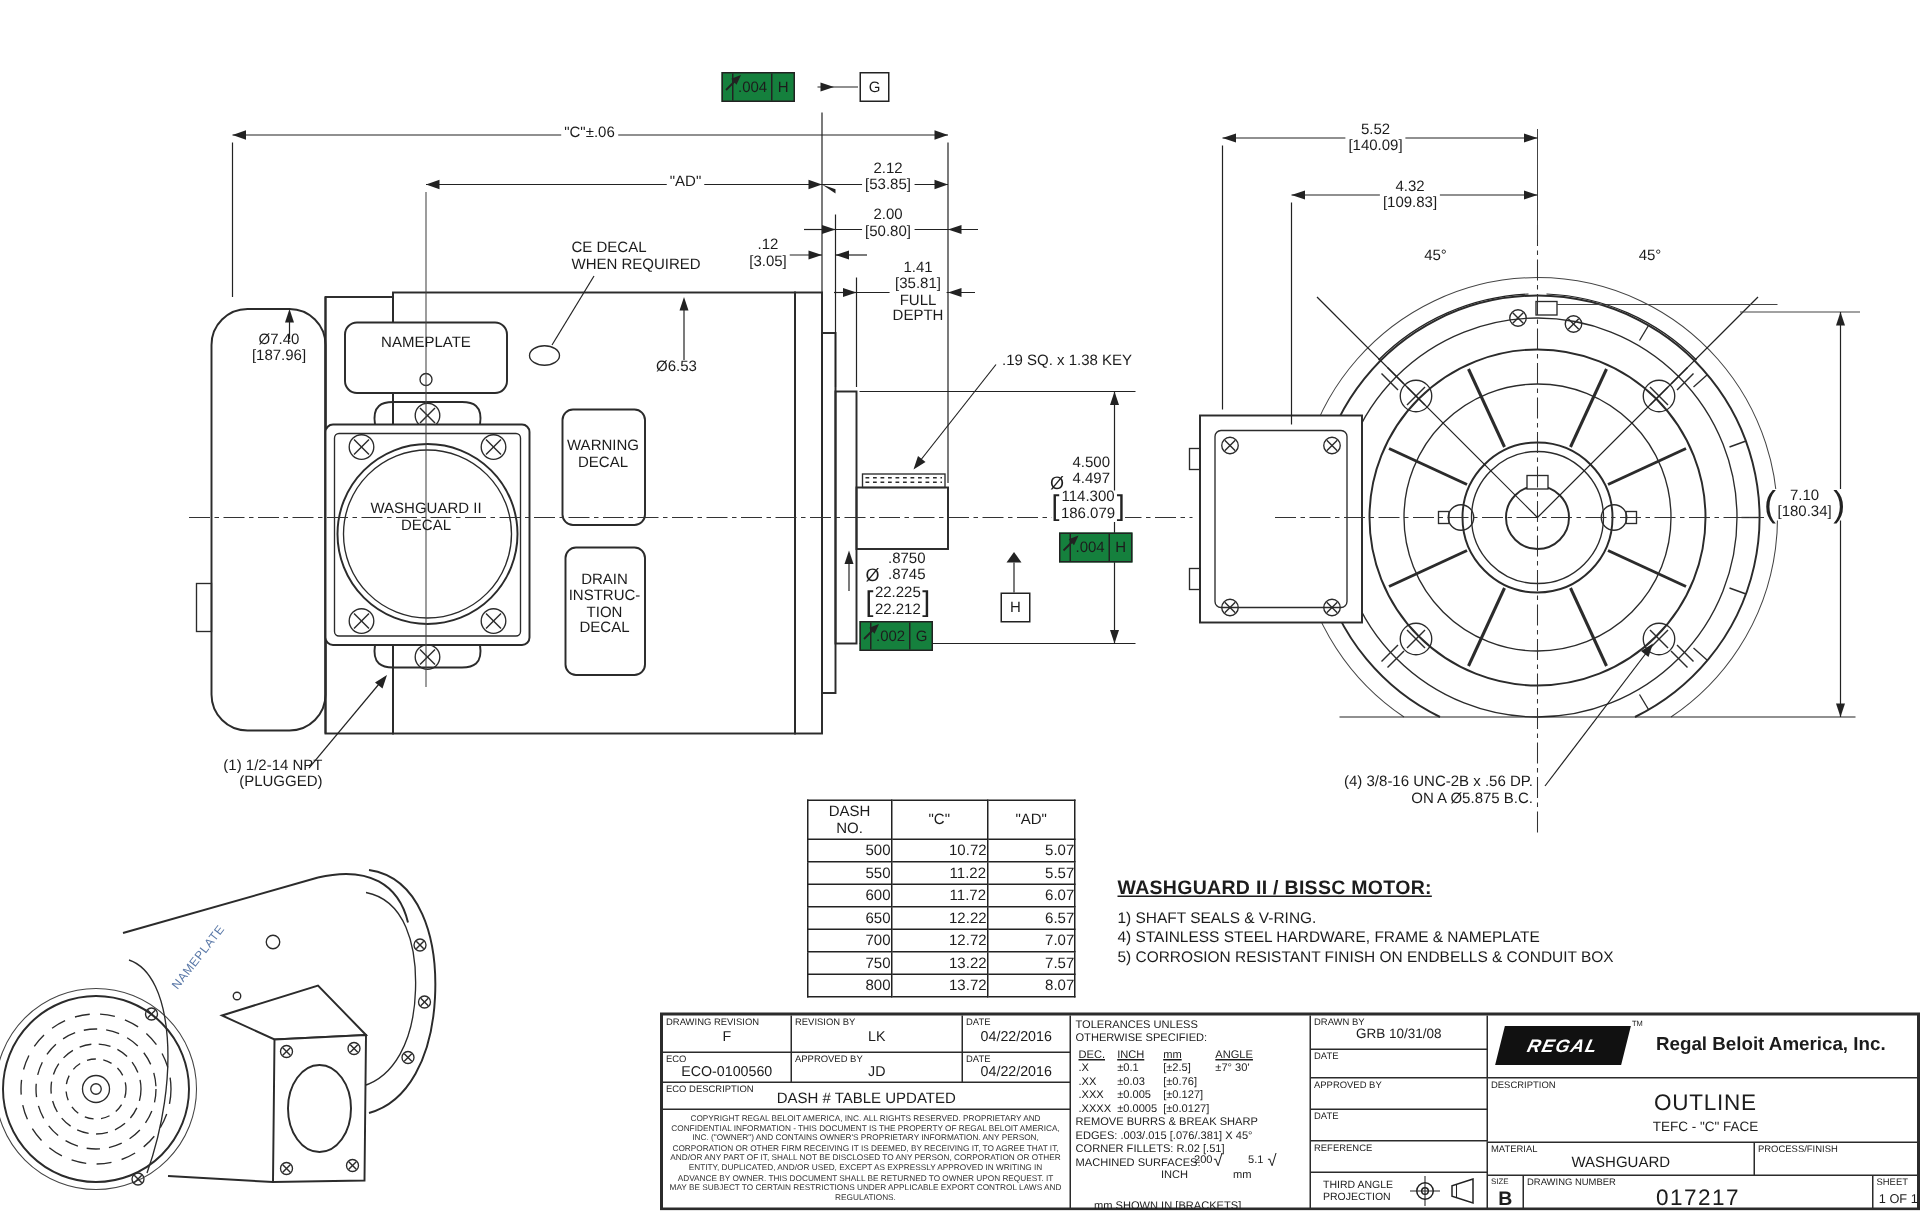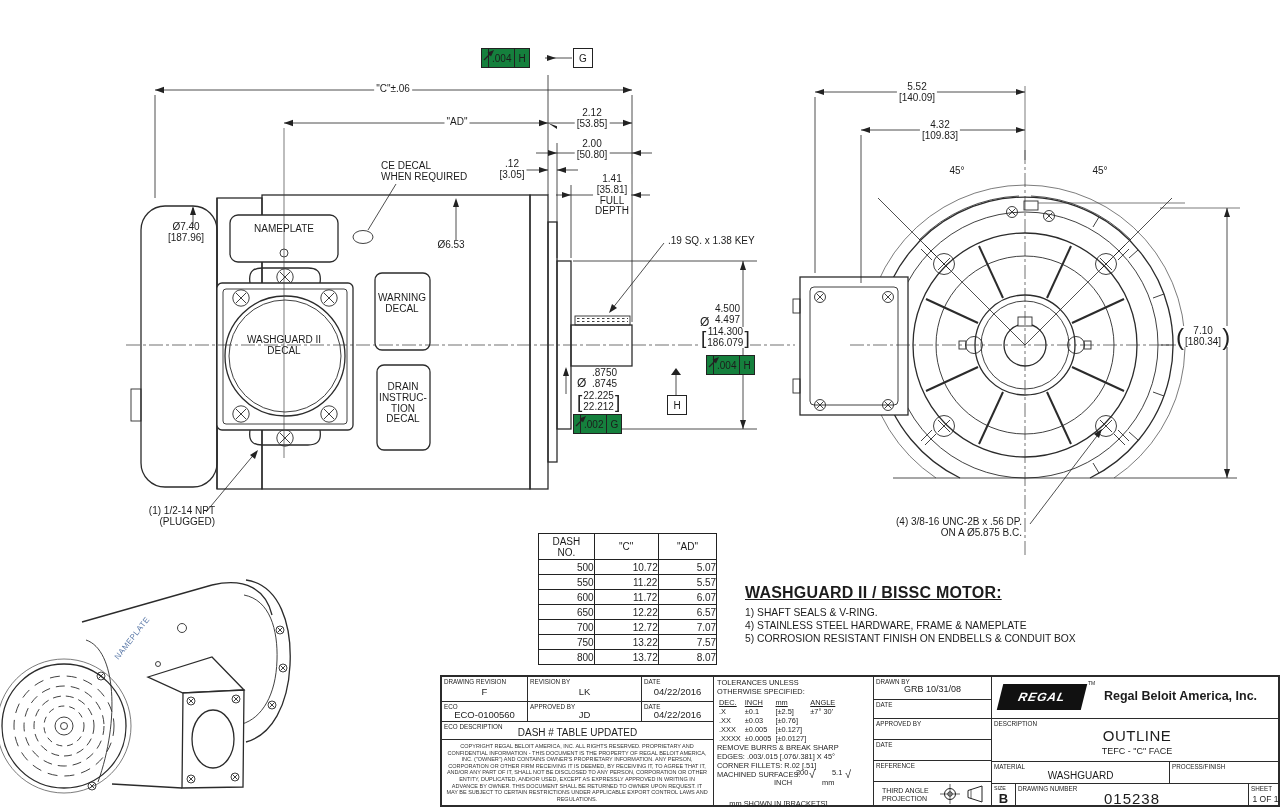--- a/index.html
+++ b/index.html
@@ -30,21 +30,21 @@
   .brk .b{font-size:19px;font-weight:300;line-height:19px;color:#222;}
   .brk .num{font-size:10px;line-height:10.5px;white-space:pre-line;text-align:center;padding:0 1px;}
   .dia{position:absolute;font-size:12px;}
   
   #dash-table{position:absolute;left:538px;top:533px;border-collapse:collapse;}
   #dash-table th,#dash-table td{border:1.2px solid #222;font-size:10px;text-align:center;
      font-weight:normal;white-space:pre-line;padding:0;}
   #dash-table th{height:25px;}
   #dash-table td{height:14px;padding-left:38px;}
   
-  #notes-title{position:absolute;left:745px;top:584px;font-size:16px;font-weight:bold;
+  #notes-title{position:absolute;left:745px;top:584px;font-size:13px;font-weight:bold;
      text-decoration:underline;letter-spacing:.2px;}
   #notes-list{position:absolute;left:745px;top:606px;font-size:10.3px;line-height:13px;}
   
   #tb{position:absolute;left:440px;top:675px;width:840px;height:132px;border:2px solid #2b2b2b;
       box-sizing:border-box;background:#fff;}
   .cell{position:absolute;border-right:1.2px solid #2b2b2b;border-bottom:1.2px solid #2b2b2b;
         box-sizing:border-box;overflow:hidden;}
   .cell .lbl{position:absolute;left:2px;top:1px;font-size:6.3px;color:#222;white-space:pre-line;line-height:7px;}
   .cell .val{position:absolute;width:100%;text-align:center;font-size:9.5px;}
   .tolin{position:absolute;font-size:7.4px;line-height:8.8px;white-space:pre;}
@@ -590,21 +590,21 @@
   </div>
   <div class="cell" style="left:728px;top:85px;width:112px;height:22px;border-right:none">
     <span class="lbl">PROCESS/FINISH</span>
   </div>
   <div class="cell" style="left:550px;top:107px;width:24px;height:22px;border-bottom:none">
     <span class="lbl" style="font-size:5.3px">SIZE</span>
     <span class="val" style="top:7px;font-size:13px;font-weight:bold">B</span>
   </div>
   <div class="cell" style="left:574px;top:107px;width:233px;height:22px;border-bottom:none">
     <span class="lbl">DRAWING NUMBER</span>
-    <span class="val" style="top:6px;font-size:15px;letter-spacing:1px">015238</span>
+    <span class="val" style="top:6px;font-size:15px;letter-spacing:1px">017217</span>
   </div>
   <div class="cell" style="left:807px;top:107px;width:33px;height:22px;border-bottom:none;border-right:none">
     <span class="lbl">SHEET</span>
     <span class="val" style="top:10px;font-size:8.5px">1 OF 1</span>
   </div>
 </div>
 
 </div>
 
 </body></html>

